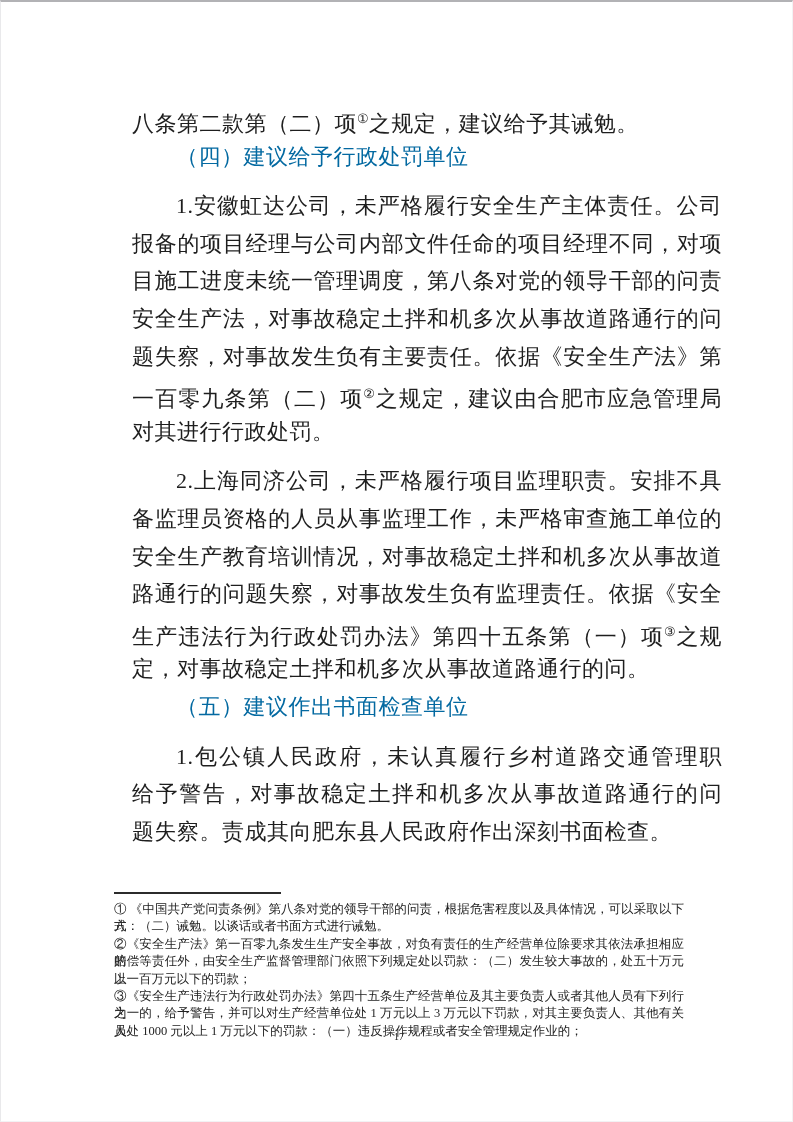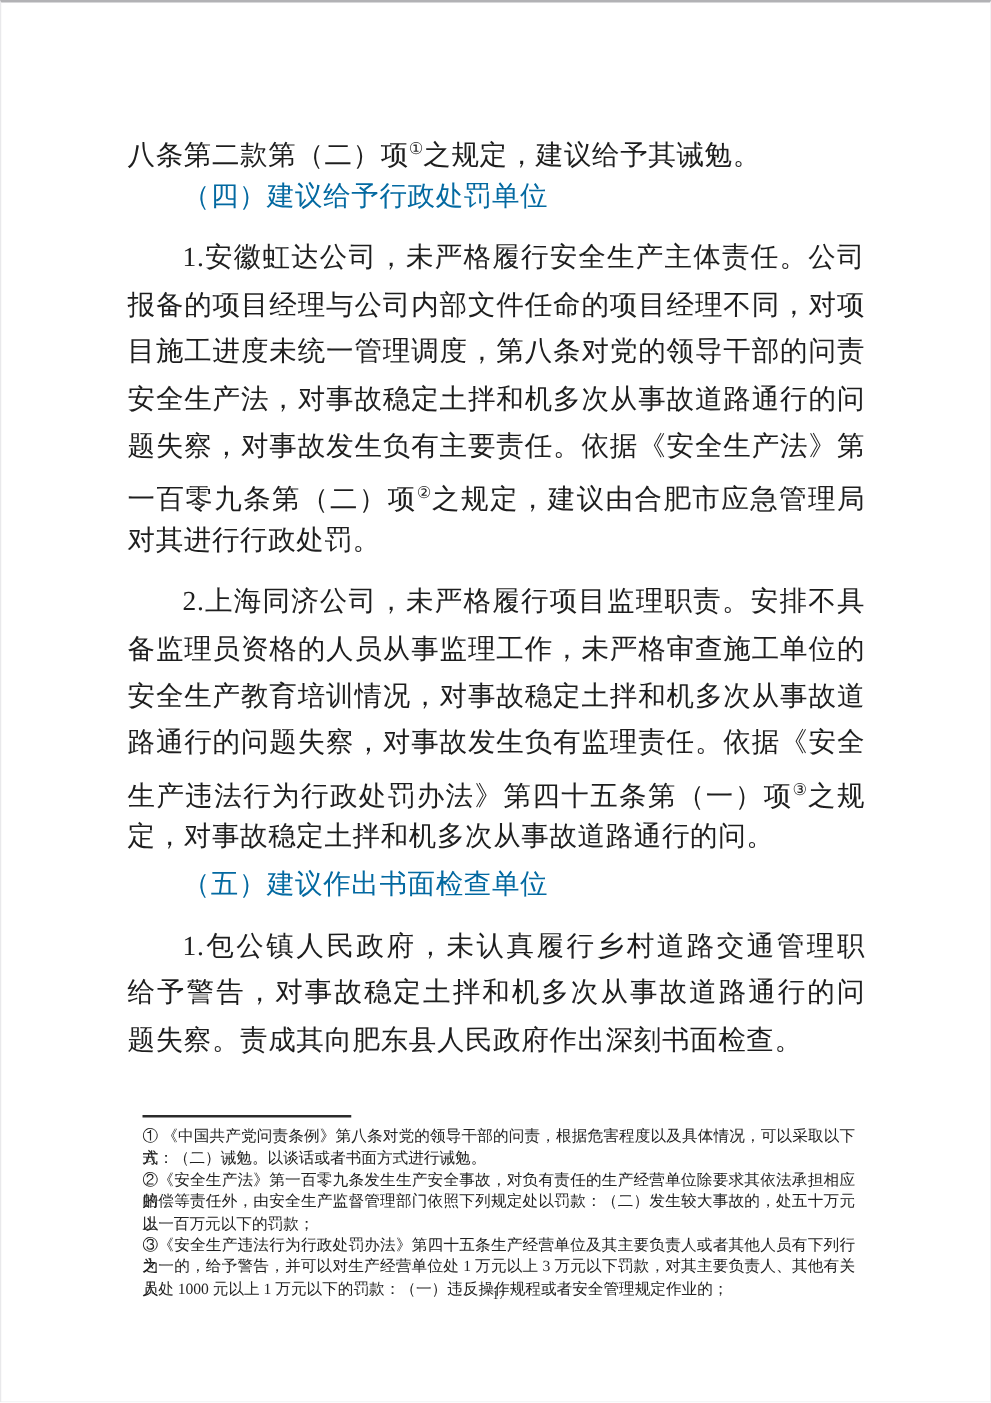--- a/index.html
+++ b/index.html
@@ -12,21 +12,21 @@
     border-top: 2px solid #b2b2b5;
     border-left: 1px solid #e9e9eb;
     border-right: 1px solid #f2f2f4;
     border-bottom: 1px solid #f2f2f4;
     font-family: "Liberation Serif", "DejaVu Serif", serif;
     color: #1e1e1e;
     overflow: hidden;
   }
   .body-text {
     position: absolute;
-    left: 101px;
+    left: 131px;
     top: 98px;
     width: 590px;
     font-size: 22px;
     line-height: 37.6px;
     letter-spacing: 0.5px;
   }
   .line { height: 37.6px; overflow: visible; text-align: left; }
   .full {
     text-align: justify;
     text-align-last: justify;

